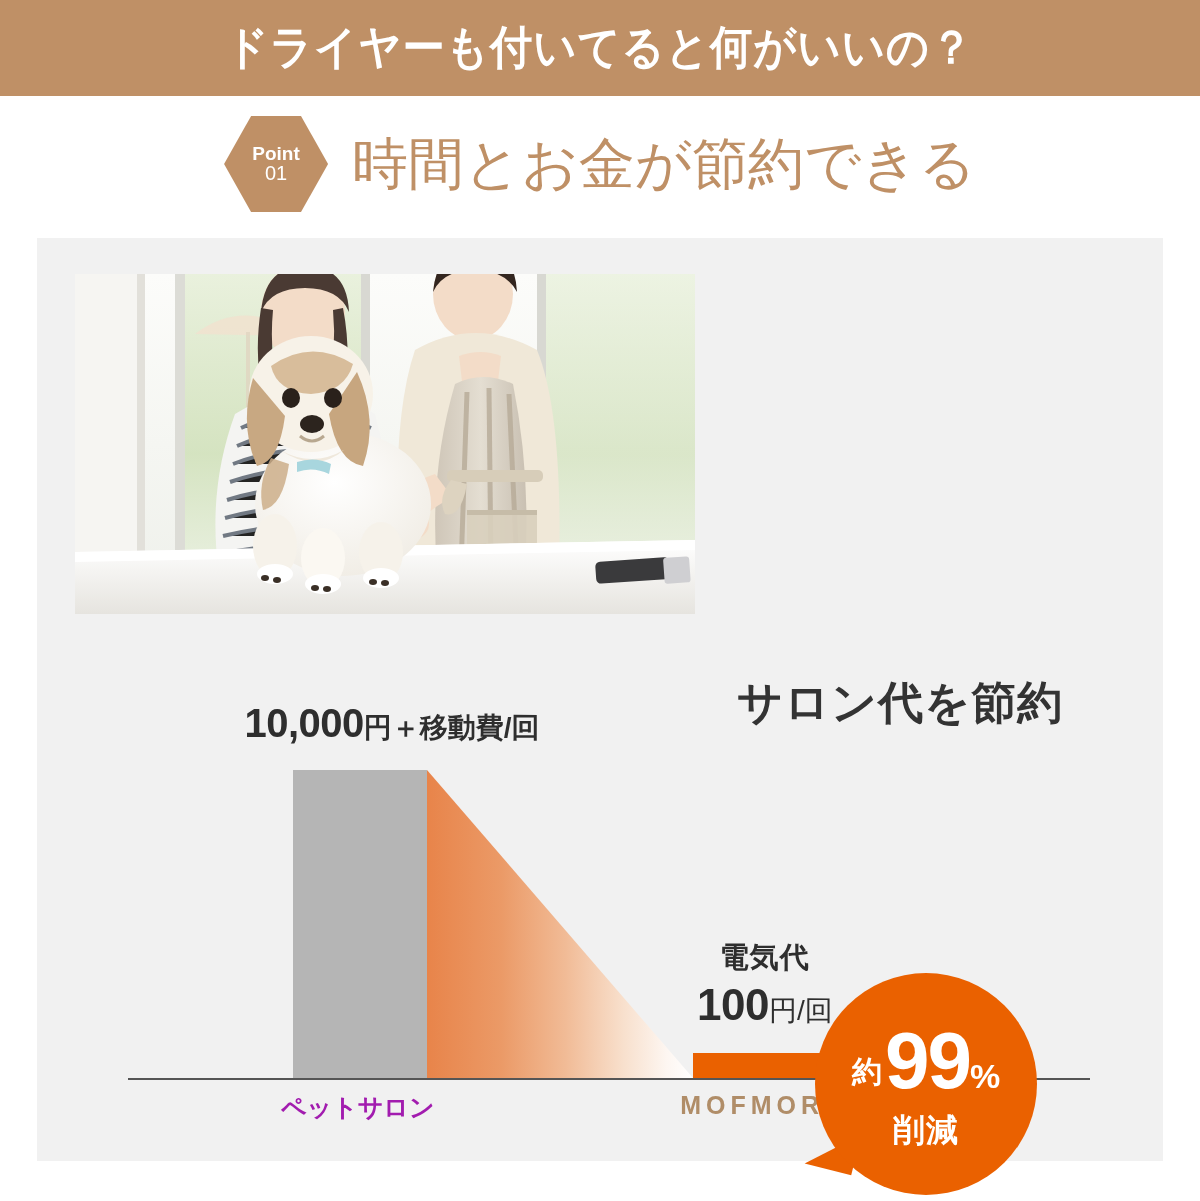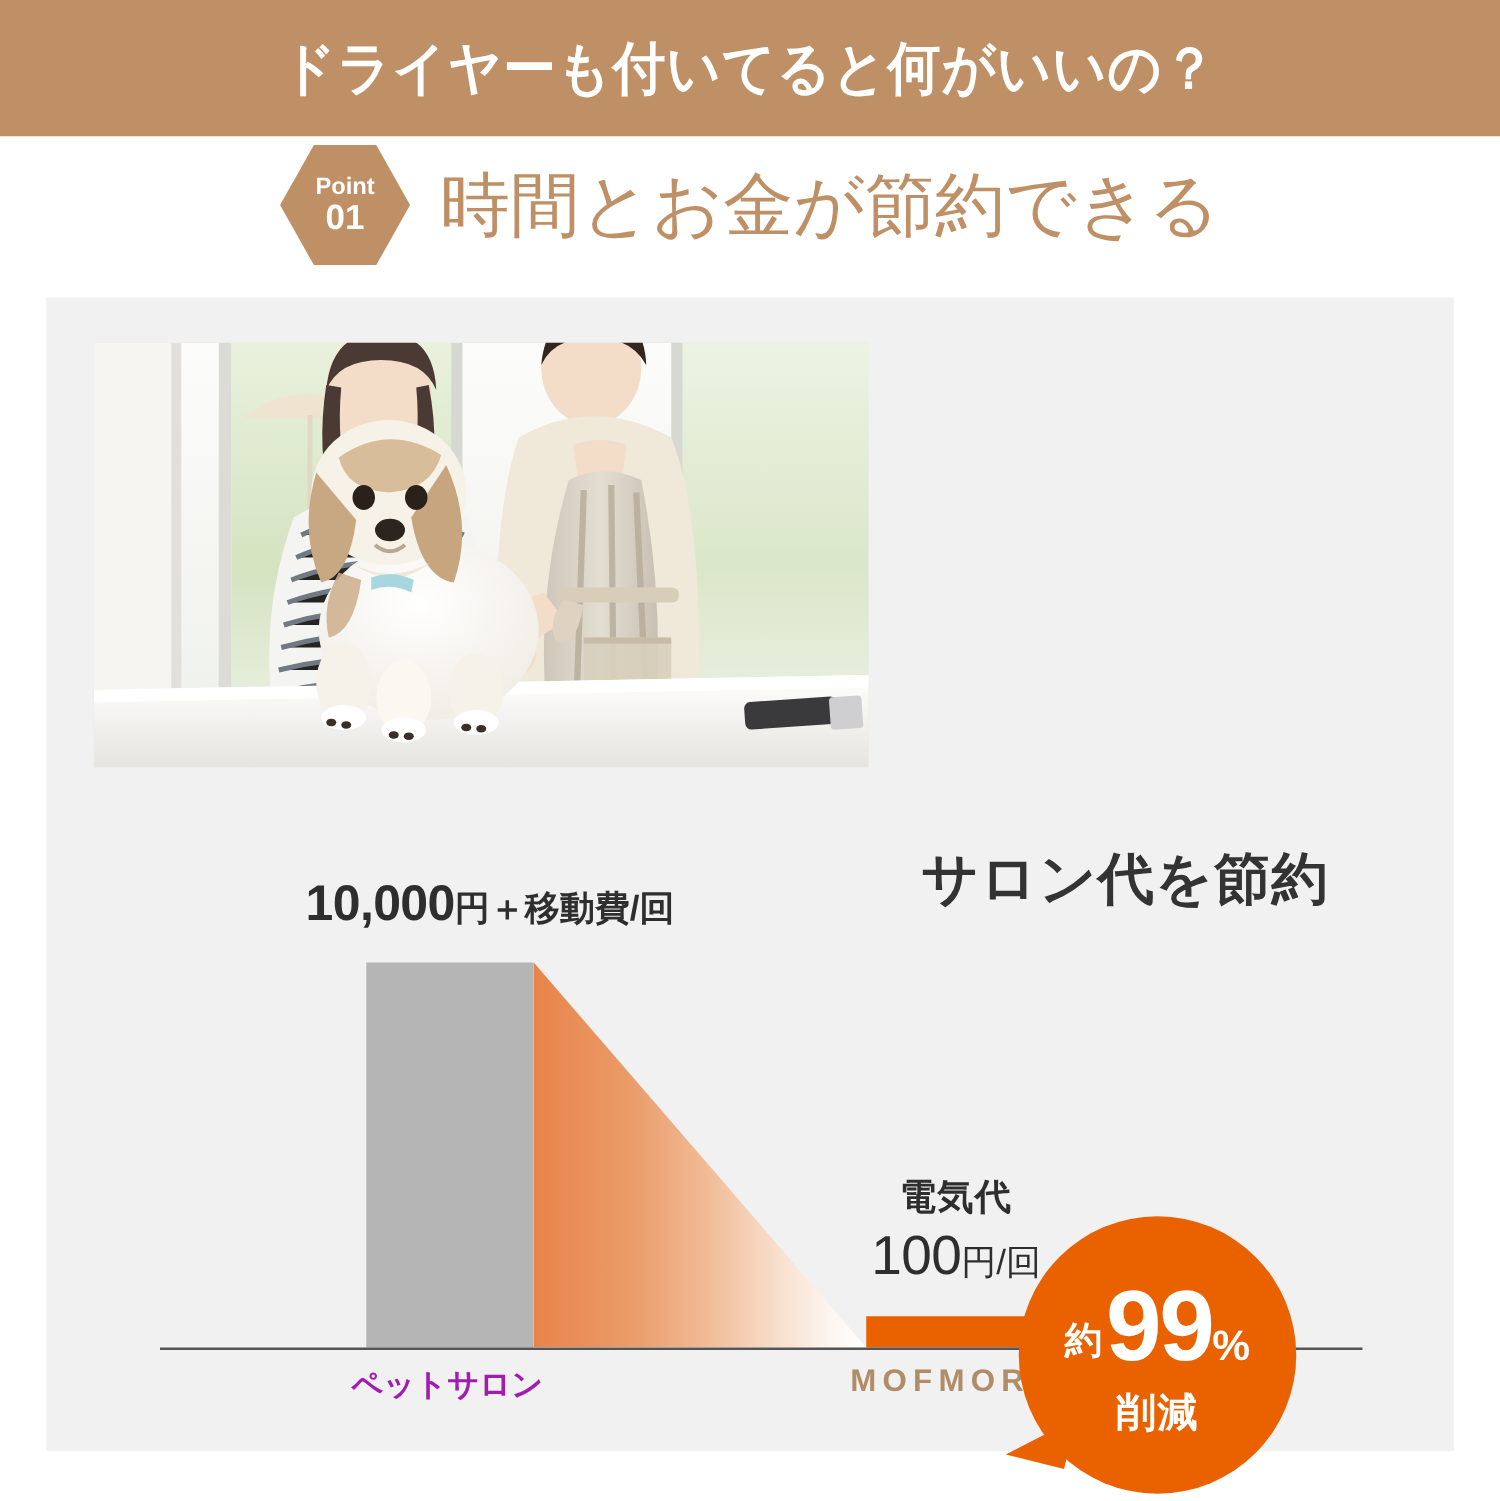--- a/index.html
+++ b/index.html
@@ -6,21 +6,21 @@
   html, body {
     width:1200px; height:1201px;
     background:#ffffff;
     font-family:"Liberation Sans", "DejaVu Sans", sans-serif;
     overflow:hidden;
   }
   .page { position:relative; width:1200px; height:1201px; background:#ffffff; }
 
   
   .banner {
-    position:absolute; left:0; top:0; width:1200px; height:109px;
+    position:absolute; left:0; top:0; width:1200px; height:96px;
     background:#bf9066;
     display:flex; align-items:center; justify-content:center;
   }
   .banner-title {
     color:#ffffff; font-size:46px; font-weight:bold;
     letter-spacing:1px; white-space:nowrap;
     transform:scaleX(0.92);
   }
 
   
@@ -29,21 +29,21 @@
     display:flex; align-items:center; justify-content:center;
   }
   .hex {
     position:relative; width:104px; height:96px; margin-right:24px;
     background:#bf9066;
     clip-path:polygon(26% 0%, 74% 0%, 100% 50%, 74% 100%, 26% 100%, 0% 50%);
     display:flex; flex-direction:column; align-items:center; justify-content:center;
     color:#ffffff; flex:none;
   }
   .hex-point { font-size:19px; font-weight:bold; line-height:1; letter-spacing:0px; }
-  .hex-num   { font-size:28px; font-weight:bold; line-height:1.05; letter-spacing:0px; }
+  .hex-num   { font-size:20px; font-weight:normal; line-height:1.05; letter-spacing:0px; }
   .point-heading {
     color:#bf9066; font-size:56px; font-weight:normal;
     white-space:nowrap; letter-spacing:0px; line-height:1;
   }
 
   
   .card {
     position:absolute; left:37px; top:238px; width:1126px; height:923px;
     background:#f1f1f1;
   }
@@ -105,21 +105,21 @@
   }
   .label-salon .big  { font-size:40px; font-weight:bold; letter-spacing:-0.5px; }
   .label-salon .unit { font-size:28px; font-weight:bold; }
 
   
   .label-mof {
     position:absolute; left:660px; top:245px; white-space:nowrap;
     color:#2e2e2e; text-align:center;
   }
   .label-mof .sub  { font-size:29px; font-weight:bold; letter-spacing:1px; display:block; margin-bottom:2px; }
-  .label-mof .big  { font-size:44px; font-weight:normal; letter-spacing:-0.5px; }
+  .label-mof .big  { font-size:44px; font-weight:bold; letter-spacing:-0.5px; }
   .label-mof .unit { font-size:28px; font-weight:normal; }
 
   
   .cat {
     position:absolute; top:398px; white-space:nowrap;
     font-size:25px; font-weight:bold;
   }
   .cat-salon  { left:256px; width:134px; text-align:center; color:#a21caf; transform:translateX(-12px); }
   .cat-mof    { left:611px; width:230px; text-align:center; color:#b08d68; letter-spacing:5px; }
 

